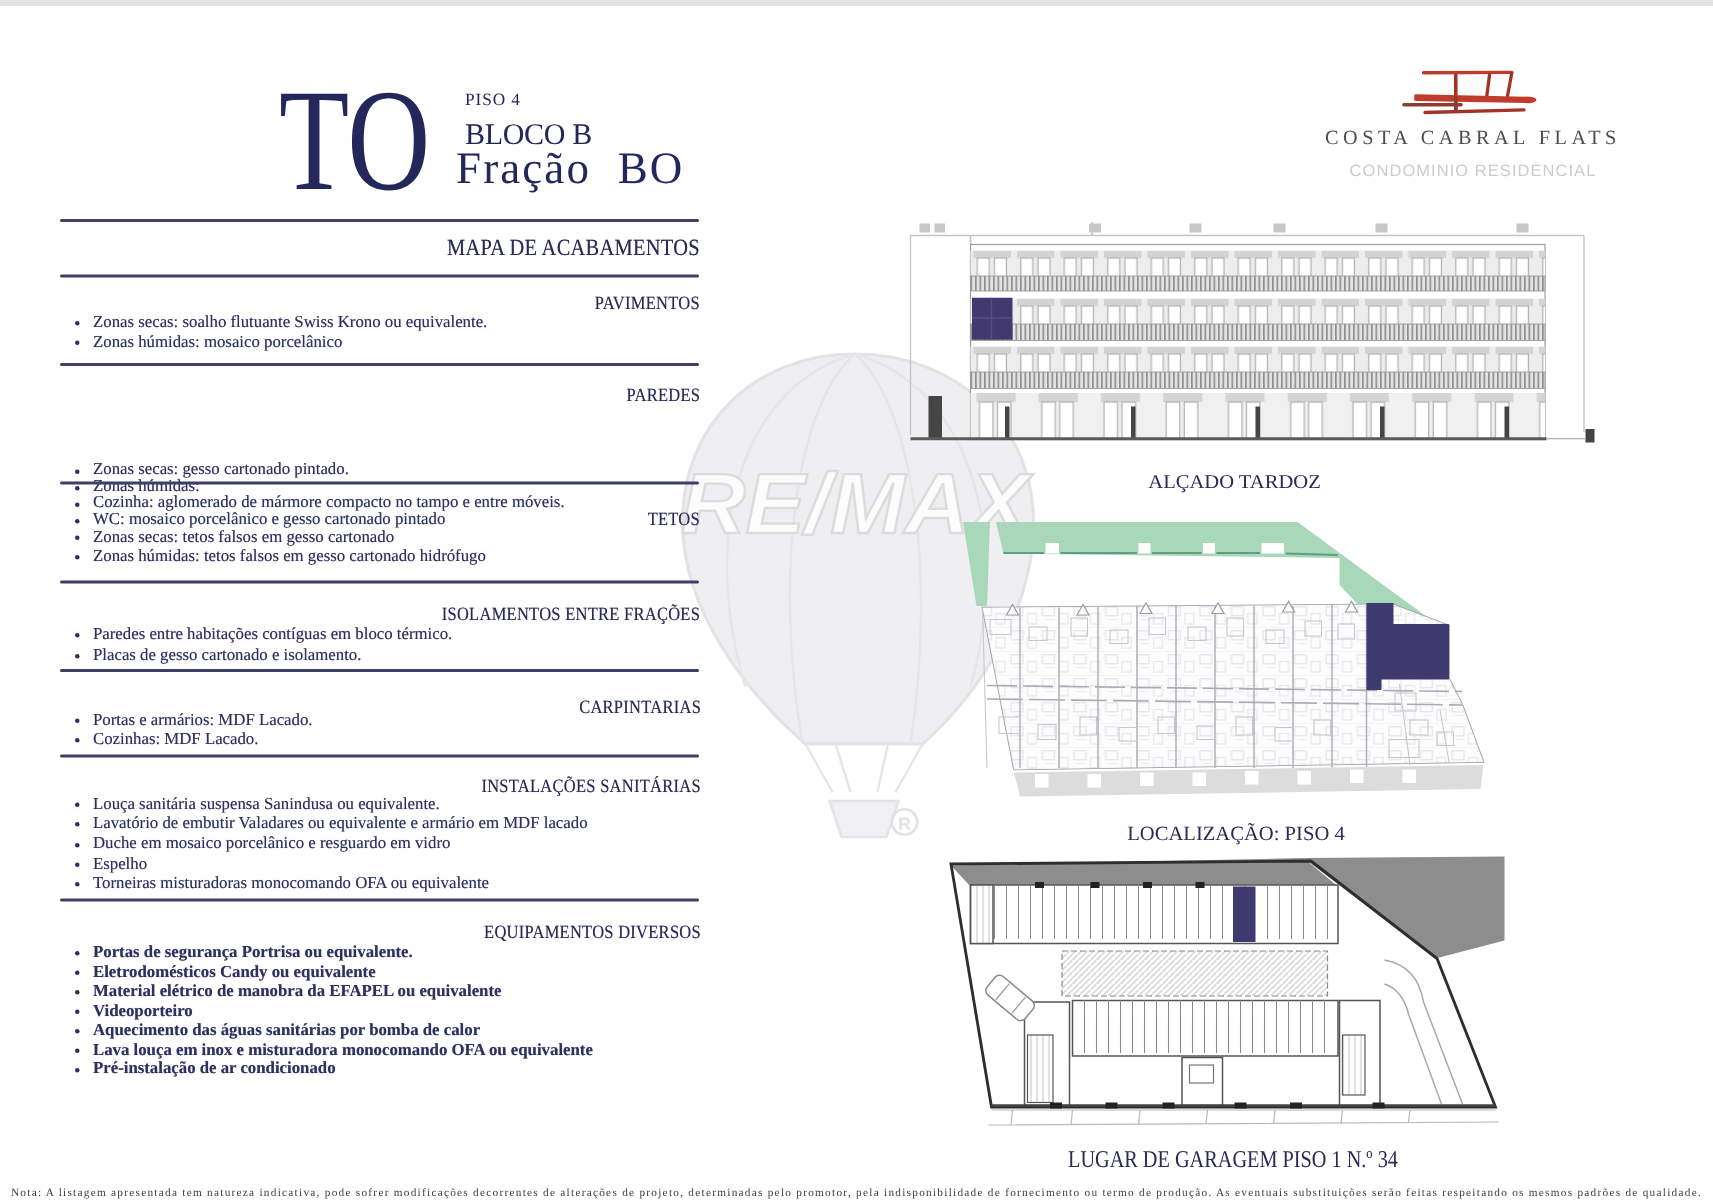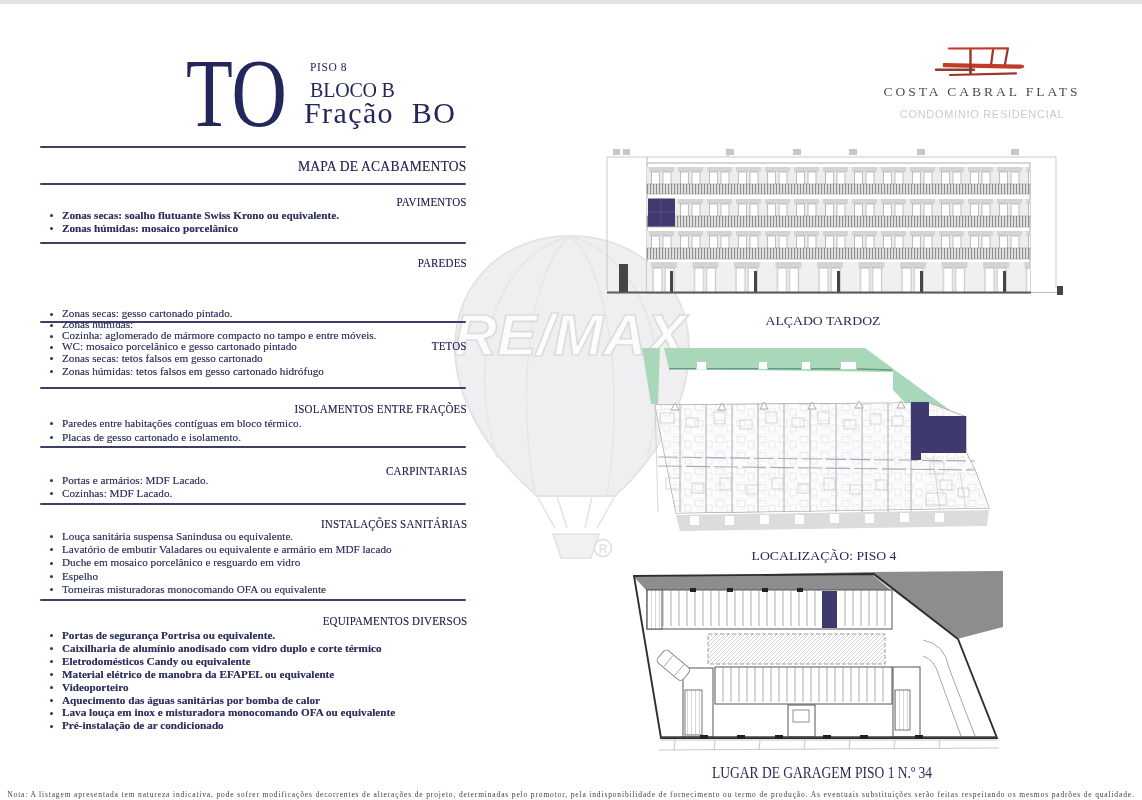--- a/index.html
+++ b/index.html
@@ -30,30 +30,30 @@
     <path d="M133,8 C210,30 238,130 210,230"></path>
     <path d="M100,268 L118,300 M178,268 L160,300 M120,268 L130,300 M155,268 L148,300"></path>
   </g>
   <path d="M116,306 L162,306 L154,330 L124,330 Z" fill="#f1f1f3" stroke="#e4e4e6" stroke-width="1.6"></path>
   <text x="133" y="127" text-anchor="middle" font-family="Liberation Sans, sans-serif" font-size="57" font-weight="bold" font-style="italic" fill="#fcfcfd" stroke="#dcdcde" stroke-width="1.6" textLength="232" lengthAdjust="spacingAndGlyphs">RE/MAX</text>
   <circle cx="166" cy="320" r="8.5" fill="none" stroke="#e2e2e4" stroke-width="1.8"></circle>
   <text x="166" y="325" text-anchor="middle" font-family="Liberation Sans, sans-serif" font-size="12" fill="#e2e2e4" font-weight="bold">R</text>
 </svg>
 
 <div class="abs" style="left:186px;top:45px;color:#23275a;font-size:97px;line-height:1;transform:scaleX(0.79);transform-origin:0 0;">TO</div>
-<div class="abs" style="left:310px;top:61px;color:#23275a;font-size:11.5px;letter-spacing:0.6px;">PISO 8</div>
+<div class="abs" style="left:310px;top:61px;color:#23275a;font-size:11.5px;letter-spacing:0.6px;">PISO 4</div>
 <div class="abs" style="left:310px;top:79px;color:#23275a;font-size:20px;letter-spacing:-0.2px;">BLOCO B</div>
 <div class="abs" style="left:304px;top:96px;color:#23275a;font-size:30px;letter-spacing:1.4px;white-space:pre;">Fração  BO</div>
 
 <div class="rule" style="top:146px;"></div>
 <div class="head" style="top:157px;font-size:15.5px;">MAPA DE ACABAMENTOS</div>
 <div class="rule" style="top:183px;"></div>
 
 <div class="head" style="top:195px;font-size:12.5px;">PAVIMENTOS</div>
-<ul class="b" style="top:209px;line-height:12.6px;font-weight:bold;">
+<ul class="b" style="top:209px;line-height:12.6px;">
   <li>Zonas secas: soalho flutuante Swiss Krono ou equivalente.</li>
   <li>Zonas húmidas: mosaico porcelânico</li>
 </ul>
 <div class="rule" style="top:242px;"></div>
 
 <div class="head" style="top:256px;font-size:12.5px;">PAREDES</div>
 <ul class="b" style="top:272px;line-height:10.9px;margin-top:36px;">
   <li>Zonas secas: gesso cartonado pintado.</li>
   <li>Zonas húmidas:</li>
   <li>Cozinha: aglomerado de mármore compacto no tampo e entre móveis.</li>
@@ -88,21 +88,20 @@
   <li>Lavatório de embutir Valadares ou equivalente e armário em MDF lacado</li>
   <li>Duche em mosaico porcelânico e resguardo em vidro</li>
   <li>Espelho</li>
   <li>Torneiras misturadoras monocomando OFA ou equivalente</li>
 </ul>
 <div class="rule" style="top:599px;"></div>
 
 <div class="head" style="top:614px;font-size:12.5px;">EQUIPAMENTOS DIVERSOS</div>
 <ul class="b" style="top:629px;line-height:12.9px;font-weight:bold;">
   <li>Portas de segurança Portrisa ou equivalente.</li>
-  <li>Caixilharia de alumínio anodisado com vidro duplo e corte térmico</li>
   <li>Eletrodomésticos Candy ou equivalente</li>
   <li>Material elétrico de manobra da EFAPEL ou equivalente</li>
   <li>Videoporteiro</li>
   <li>Aquecimento das águas sanitárias por bomba de calor</li>
   <li>Lava louça em inox e misturadora monocomando OFA ou equivalente</li>
   <li>Pré-instalação de ar condicionado</li>
 </ul>
 
 <div class="abs" style="left:0;top:790px;width:1142px;text-align:center;font-size:7.5px;letter-spacing:0.85px;color:#3c3c46;white-space:nowrap;font-family:'Liberation Serif',serif;">Nota: A listagem apresentada tem natureza indicativa, pode sofrer modificações decorrentes de alterações de projeto, determinadas pelo promotor, pela indisponibilidade de fornecimento ou termo de produção. As eventuais substituições serão feitas respeitando os mesmos padrões de qualidade.</div>
 

